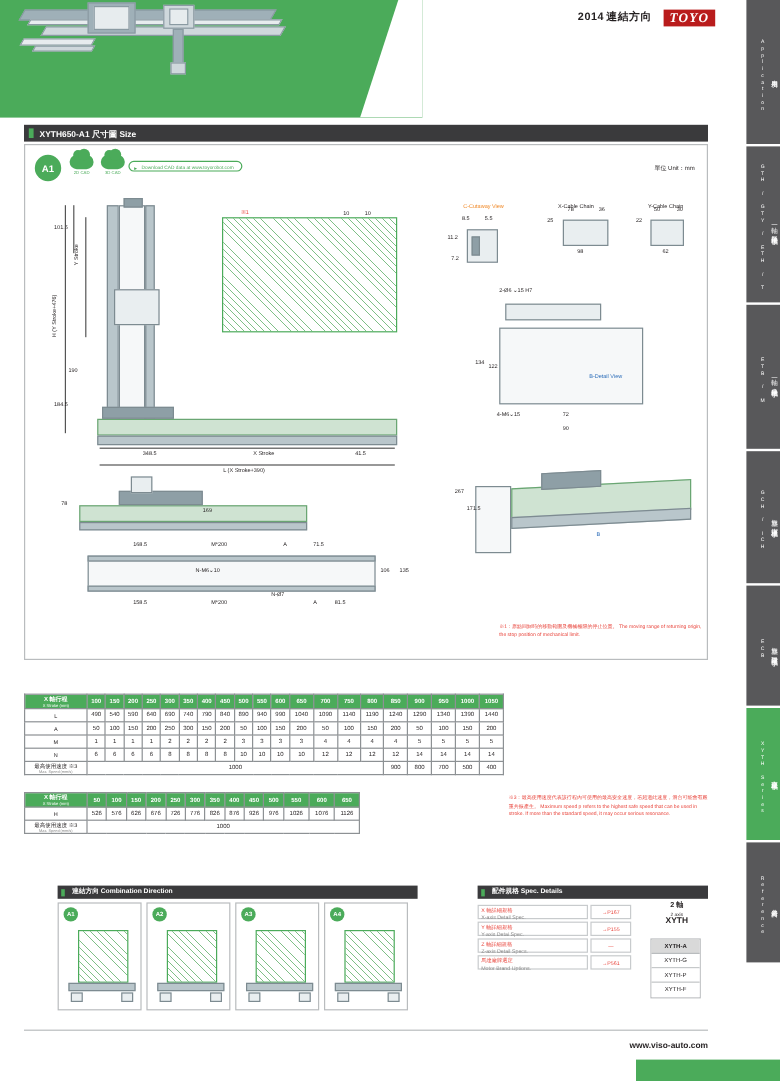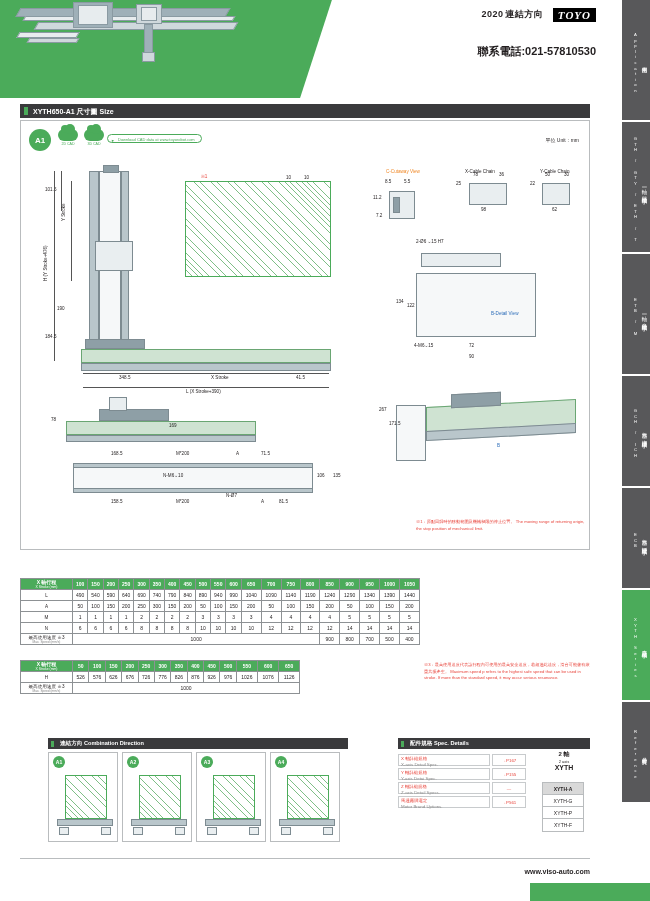--- a/index.html
+++ b/index.html
@@ -36,21 +36,21 @@
     position:absolute; background:#cfd8dc; border:1px solid #8a9aa2;
   }
   .rail.dark { background:#9fb0b8; }
   .rail.light{ background:#e7ecee; }
 
   .hdr-right {
     position:absolute; left:360px; top:8px; width:236px; text-align:right;
   }
   .hdr-year { font-size:9px; font-weight:bold; color:#231f20; letter-spacing:0.5px; }
   .toyo-logo {
-    display:inline-block; margin-left:8px; background:#000000; color:#fff;
+    display:inline-block; margin-left:8px; background:#b91c1c; color:#fff;
     font-family:"Liberation Serif", serif; font-style:italic; font-weight:bold;
     font-size:11px; padding:1px 5px; letter-spacing:1px; vertical-align:middle;
   }
   .hdr-phone {
     position:absolute; left:360px; top:44px; width:236px; text-align:right;
     font-size:11px; font-weight:bold; color:#231f20;
   }
 
   
   .tabs {
@@ -199,25 +199,24 @@
         <div class="rail light" style="left:60px;top:3px;width:30px;height:20px;"></div>
         <div class="rail" style="left:118px;top:2px;width:26px;height:20px;"></div>
         <div class="rail light" style="left:123px;top:5px;width:16px;height:14px;"></div>
         <div class="rail dark" style="left:126px;top:22px;width:9px;height:30px;"></div>
         <div class="rail" style="left:124px;top:50px;width:13px;height:10px;"></div>
         <div class="rail light" style="left:0px;top:30px;width:60px;height:6px;transform:skewX(-30deg);"></div>
         <div class="rail" style="left:10px;top:36px;width:50px;height:5px;transform:skewX(-30deg);"></div>
       </div>
     </div>
     <div class="hdr-right">
-      <span class="hdr-year">2020</span>
+      <span class="hdr-year">2014</span>
       <span class="hdr-year cn">連結方向</span>
       <span class="toyo-logo">TOYO</span>
     </div>
-    <div class="hdr-phone">聯系電話:021-57810530</div>
   </div>
 
   <div class="tabs">
     <div class="tab" style="top:0px;height:120px;">
       <span class="tab-inner">應用例</span>
       <span class="tab-inner en">Application</span>
     </div>
     <div class="tab" style="top:122px;height:130px;">
       <span class="tab-inner">一軸 單軸機械手</span>
       <span class="tab-inner en">GTH / GTY / ETH / T</span>

